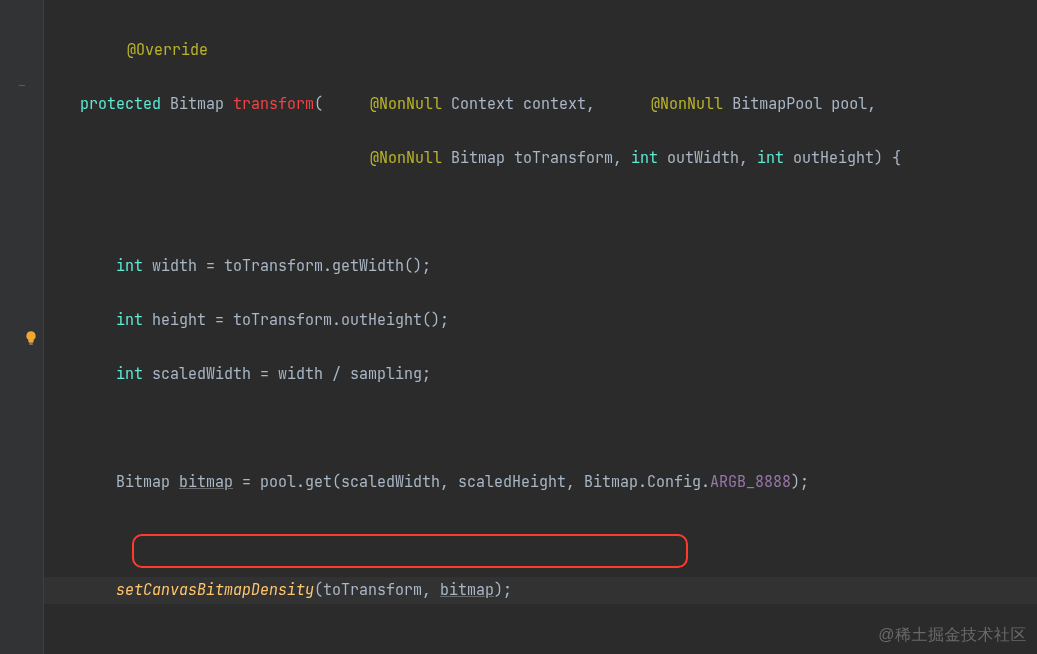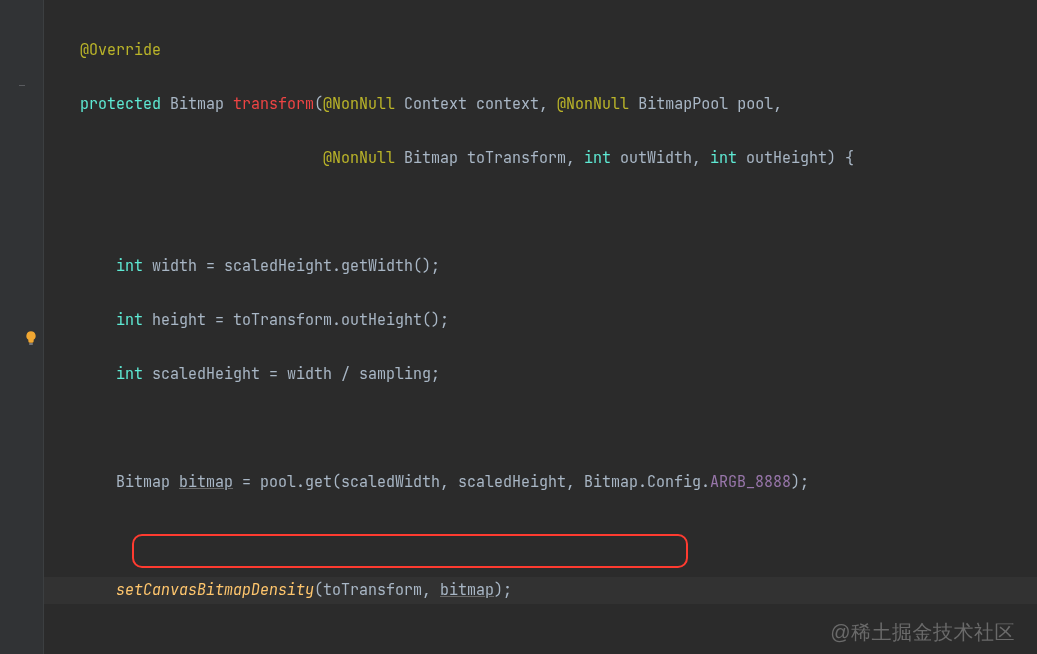--- a/index.html
+++ b/index.html
@@ -30,29 +30,29 @@
       line-height:27px;
     }
     .line { padding-left:0; position:relative; }
     .highlighted-line { background:#323232; }
     .red-box {
       position:absolute; left:132px; top:534px; width:556px; height:34px;
       border:2px solid #ff3b30; border-radius:10px;
       pointer-events:none;
     }
     
-    .anno { color:#bbb529; }
+    .anno { color:#bbb529;margin-left:47px; }
     .kw   { color:#5eead4; }
     .call-i { color:#ffc66d; font-style:italic; } 
     .call   { color:#ef4444; }
     .const-i { color:#9876aa; }
     .vardef { color:#a9b7c6; text-decoration:underline; text-decoration-color:#696969; }
     .watermark {
-      position:absolute; right:22px; bottom:8px;
-      color:#6a6a6a; font-size:20px; font-family:sans-serif;
+      position:absolute; right:10px; bottom:8px;
+      color:#6a6a6a; font-size:16px; font-family:sans-serif;
       letter-spacing:0.5px;
     }
   </style>
 </head>
 <body>
 
 <div class="gutter">
   <div class="bulb-icon">
     <svg viewBox="0 0 24 24" width="16" height="16">
       <path fill="#f0a732" d="M12 2a7 7 0 0 0-4 12.7V17a2 2 0 0 0 2 2h4a2 2 0 0 0 2-2v-2.3A7 7 0 0 0 12 2z"></path>
@@ -60,23 +60,23 @@
     </svg>
   </div>
   <div class="fold-marker" style="top:80px;">—</div>
 </div>
 
 <div class="code-area">
 <div class="line"><span>    </span><span class="anno">@Override</span></div>
 <div class="line"><span>    </span><span class="kw">protected</span><span> Bitmap </span><span class="call">transform</span><span>(</span><span class="anno">@NonNull</span><span> Context context, </span><span class="anno">@NonNull</span><span> BitmapPool pool,</span></div>
 <div class="line"><span>                               </span><span class="anno">@NonNull</span><span> Bitmap toTransform, </span><span class="kw">int</span><span> outWidth, </span><span class="kw">int</span><span> outHeight) {</span></div>
 <div class="line"> </div>
-<div class="line"><span>        </span><span class="kw">int</span><span> width = scaledHeight.getWidth();</span></div>
+<div class="line"><span>        </span><span class="kw">int</span><span> width = toTransform.getWidth();</span></div>
 <div class="line"><span>        </span><span class="kw">int</span><span> height = toTransform.outHeight();</span></div>
-<div class="line"><span>        </span><span class="kw">int</span><span> scaledHeight = width / sampling;</span></div>
+<div class="line"><span>        </span><span class="kw">int</span><span> scaledWidth = width / sampling;</span></div>
 <div class="line"> </div>
 <div class="line"><span>        </span><span>Bitmap </span><span class="vardef">bitmap</span><span> = pool.get(scaledWidth, scaledHeight, Bitmap.Config.</span><span class="const-i">ARGB_8888</span><span>);</span></div>
 <div class="line"> </div>
 <div class="line highlighted-line" style="padding-right:40px;"><span>        </span><span class="call-i">setCanvasBitmapDensity</span><span>(toTransform, </span><span class="vardef">bitmap</span><span>);</span></div>
 
 
 
 
 
 

